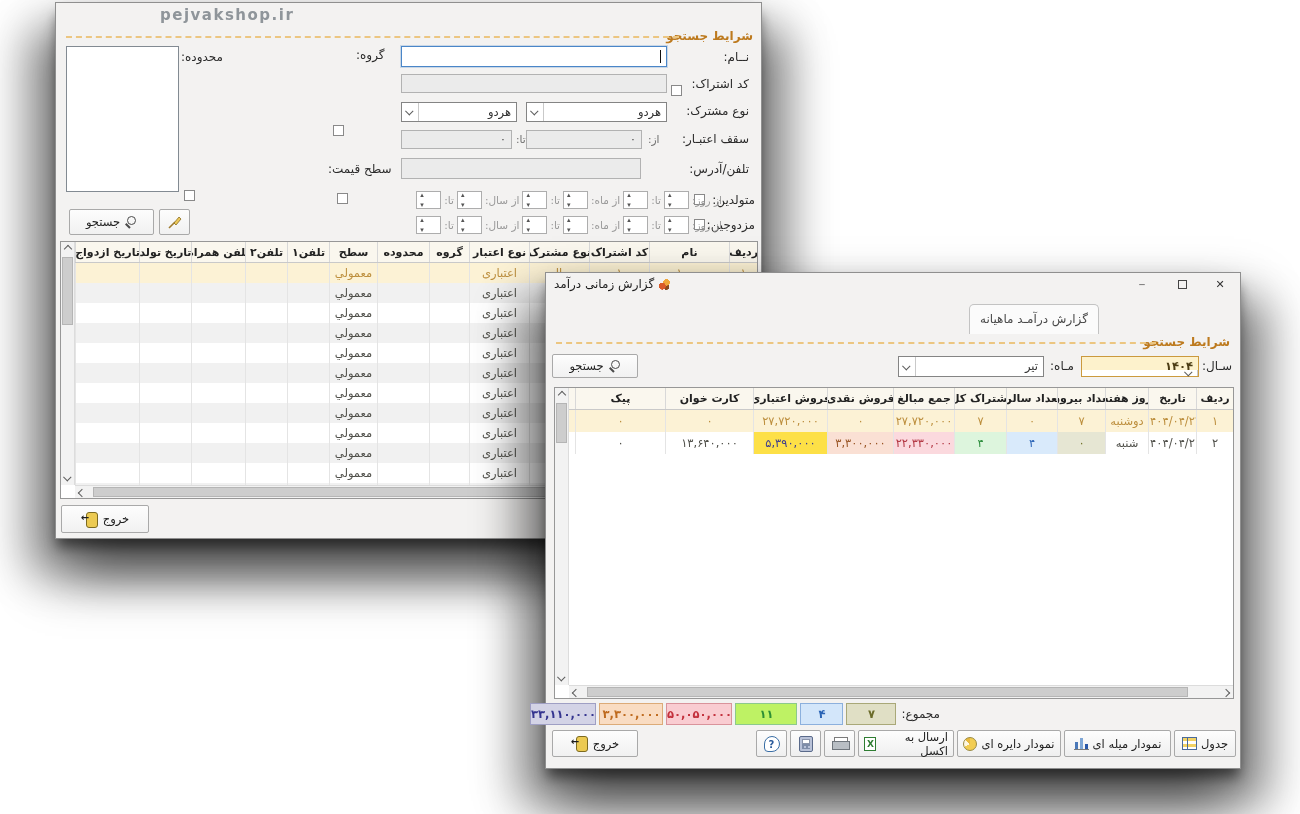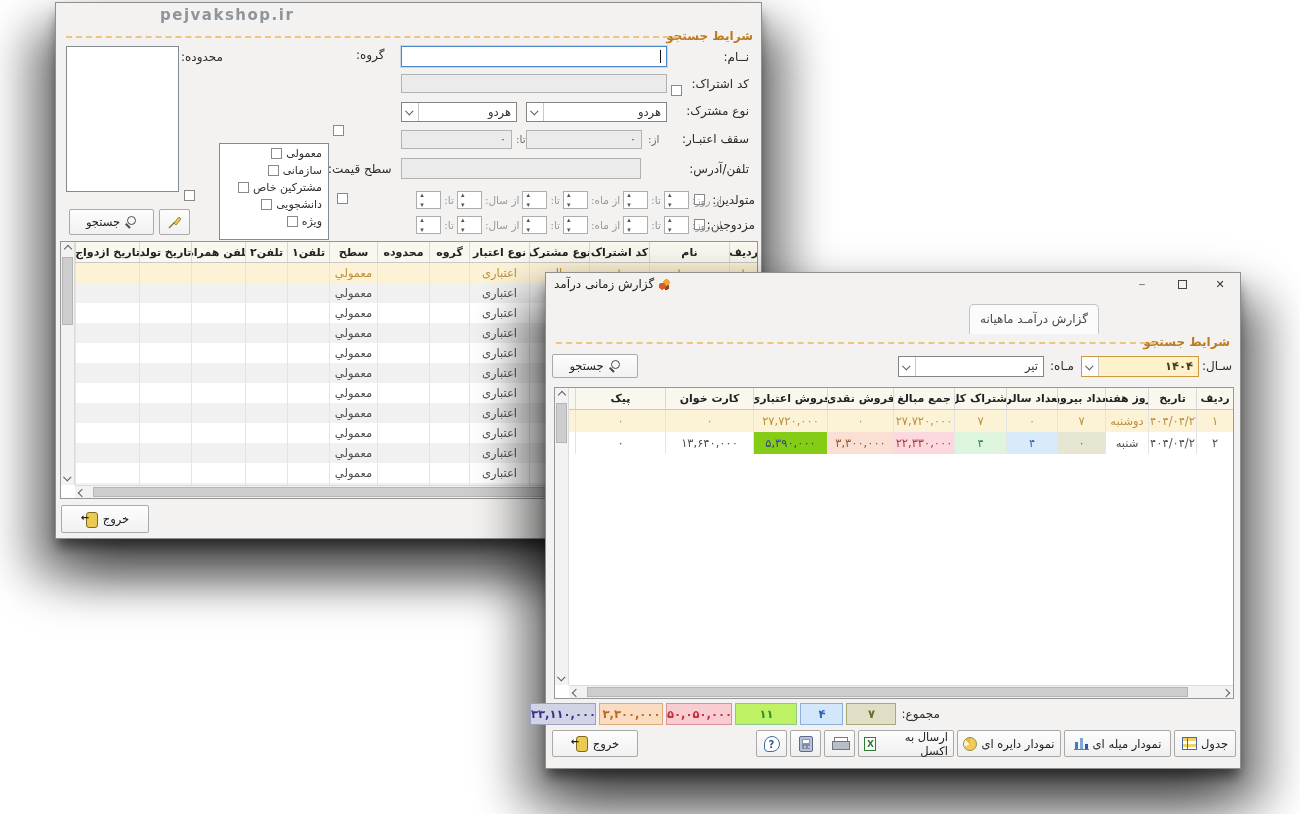--- a/index.html
+++ b/index.html
@@ -39,21 +39,21 @@
   .tb.dis { background:#ebebeb; border-color:#b2b2b2; }
   .caret { position:absolute; right:5px; top:3px; width:1px; height:13px; background:#111; }
   .zeroval { position:absolute; right:5px; top:2px; font-size:11px; color:#444; }
 
   .cb { width:11px; height:11px; background:#fff; border:1px solid #898989; display:inline-block; flex:none; }
   .cb.abs { position:absolute; }
 
   .combo { position:absolute; display:flex; direction:rtl; border:1px solid #848484; background:#fff; }
   .combo .val { flex:1; font-size:11.5px; color:#333; padding:2px 5px 0 0; direction:rtl; white-space:nowrap; overflow:hidden; }
   .combo .cbtn { width:17px; border-right:1px solid #c9c9c9; display:flex; align-items:center; justify-content:center; background:#fff; }
-  .combo.year { border-color:#cb9a3e; }
+  .combo.year { border-color:#cb9a3e;flex-direction:column; }
   .combo.year .val { background:#fdf2cc; color:#4c3d14; font-weight:bold; }
 
   .ch { width:6px; height:6px; border-left:1.4px solid #5d5d5d; border-bottom:1.4px solid #5d5d5d; display:inline-block; flex:none; }
   .ch-d { transform:rotate(-45deg) translateY(-1px); }
   .ch-u { transform:rotate(135deg); }
   .ch-l { transform:rotate(45deg); }
   .ch-r { transform:rotate(-135deg); }
 
   .spin { width:25px; height:18px; background:#fff; border:1px solid #adadad; position:relative; flex:none; }
   .spin::before { content:"▴"; position:absolute; left:3px; top:-1px; font-size:7px; color:#555; }
@@ -90,21 +90,21 @@
   .thead .c { font-weight:bold; color:#222; border-left:1px solid #d8d8d8; font-size:11px; }
   .c { height:100%; border-left:1px solid #e4e4e4; display:flex; align-items:center; justify-content:center;
        font-size:11.5px; color:#50504a; white-space:nowrap; overflow:hidden; flex:none; direction:ltr; }
   #win2 .trow { height:22px; }
   #win2 .thead { height:22px; }
   .c-olive  { background:#e6e6d3; color:#74742c; }
   .c-blue   { background:#d9eafb; color:#3068b8; }
   .c-green  { background:#ddf5dd; color:#2f8f3f; }
   .c-pink   { background:#fbd9de; color:#b23642; }
   .c-salmon { background:#fae0d4; color:#9a5526; }
-  .c-lav    { background:#84cc16; color:#3d3d8f; }
+  .c-lav    { background:#fde047; color:#3d3d8f; }
 
   .tabs-active { position:absolute; right:10px; top:27px; width:128px; height:34px; background:#fcf3da;
                  border:1.5px solid #dda344; border-bottom:none; border-radius:6px 6px 0 0;
                  font-size:12px; color:#4a4a4a; text-align:center; padding-top:8px; direction:rtl; z-index:2; }
   .tabs-idle { position:absolute; right:141px; top:31px; width:130px; height:30px; background:#fbfbfb;
                border:1px solid #c3c3c3; border-bottom:none; border-radius:5px 5px 0 0;
                font-size:12px; color:#4a4a4a; text-align:center; padding-top:7px; direction:rtl; }
 
   .totals { position:absolute; left:6px; right:300px; top:429px; height:24px; display:flex; direction:rtl;
             align-items:center; gap:3px; }
@@ -192,42 +192,20 @@
     <span class="cb abs" style="left:277px; top:122px;"></span>
 
     <div class="tb dis" style="left:345px; top:155px; width:240px; height:21px;"></div>
     <div class="flabel" style="left:272px; top:159px;">سطح قیمت:</div>
 
     <div class="flabel" style="left:300px; top:45px;">گروه:</div>
     <div class="flabel" style="left:125px; top:47px;">محدوده:</div>
     <div class="listbox" style="left:10px; top:43px; width:113px; height:146px;"></div>
     <span class="cb abs" style="left:128px; top:187px;"></span>
 
-    <div class="listbox" style="left:163px; top:140px; width:110px; height:97px;" id="w1-levels">
-        <div class="lrow">
-          <span>معمولی</span>
-          <span class="cb"></span>
-        </div>
-        <div class="lrow">
-          <span>سازمانی</span>
-          <span class="cb"></span>
-        </div>
-        <div class="lrow">
-          <span>مشترکین خاص</span>
-          <span class="cb"></span>
-        </div>
-        <div class="lrow">
-          <span>دانشجویی</span>
-          <span class="cb"></span>
-        </div>
-        <div class="lrow">
-          <span>ویژه</span>
-          <span class="cb"></span>
-        </div>
-      </div>
 
     <div class="flabel" style="right:6px; top:190px;">متولدین:</div>
     <span class="cb abs" style="right:56px; top:191px;"></span>
     <div id="w1-born-fields" style="position:absolute; left:320px; top:187px; width:346px; height:20px; display:flex; direction:rtl; align-items:center; gap:3px;">
         <span style="font-size: 10.5px; color: rgb(154, 154, 154); white-space: nowrap;">از روز:</span>
         <span class="spin"></span>
         <span style="font-size: 10.5px; color: rgb(154, 154, 154); white-space: nowrap;">تا:</span>
         <span class="spin"></span>
         <span style="font-size: 10.5px; color: rgb(154, 154, 154); white-space: nowrap;">از ماه:</span>
         <span class="spin"></span>

